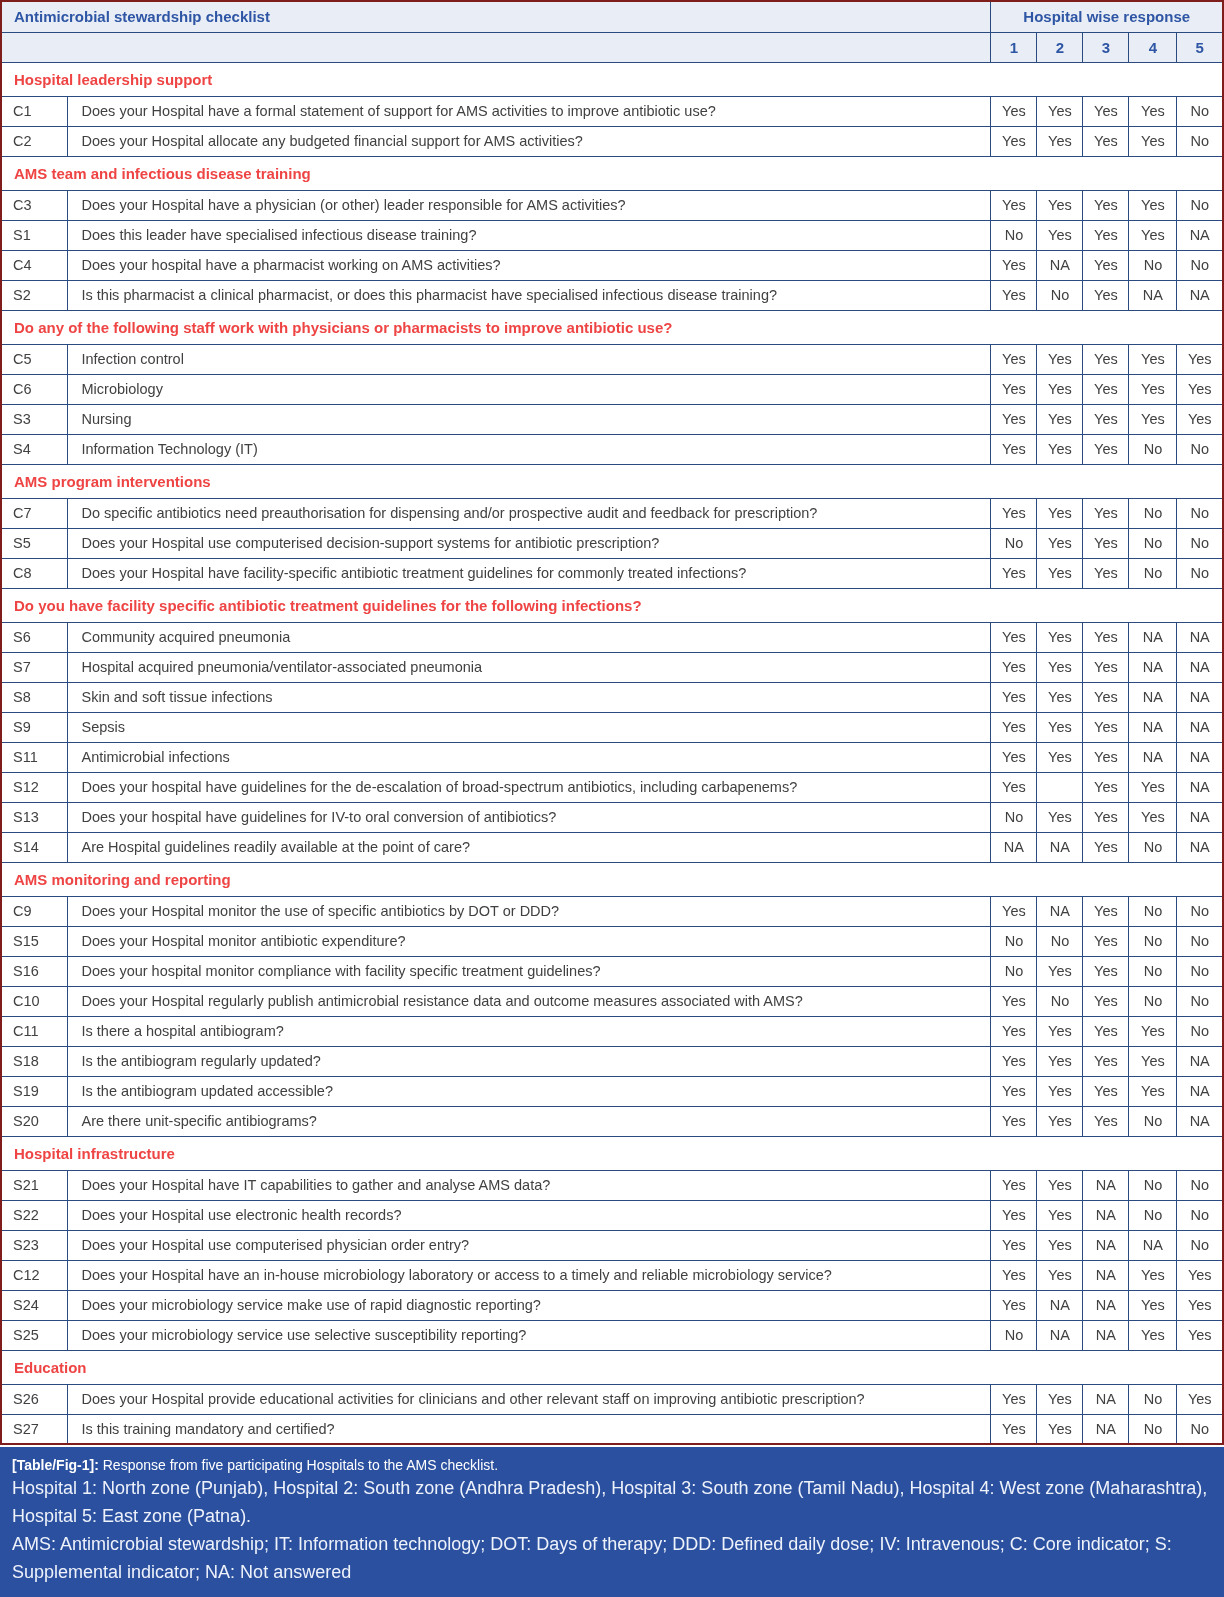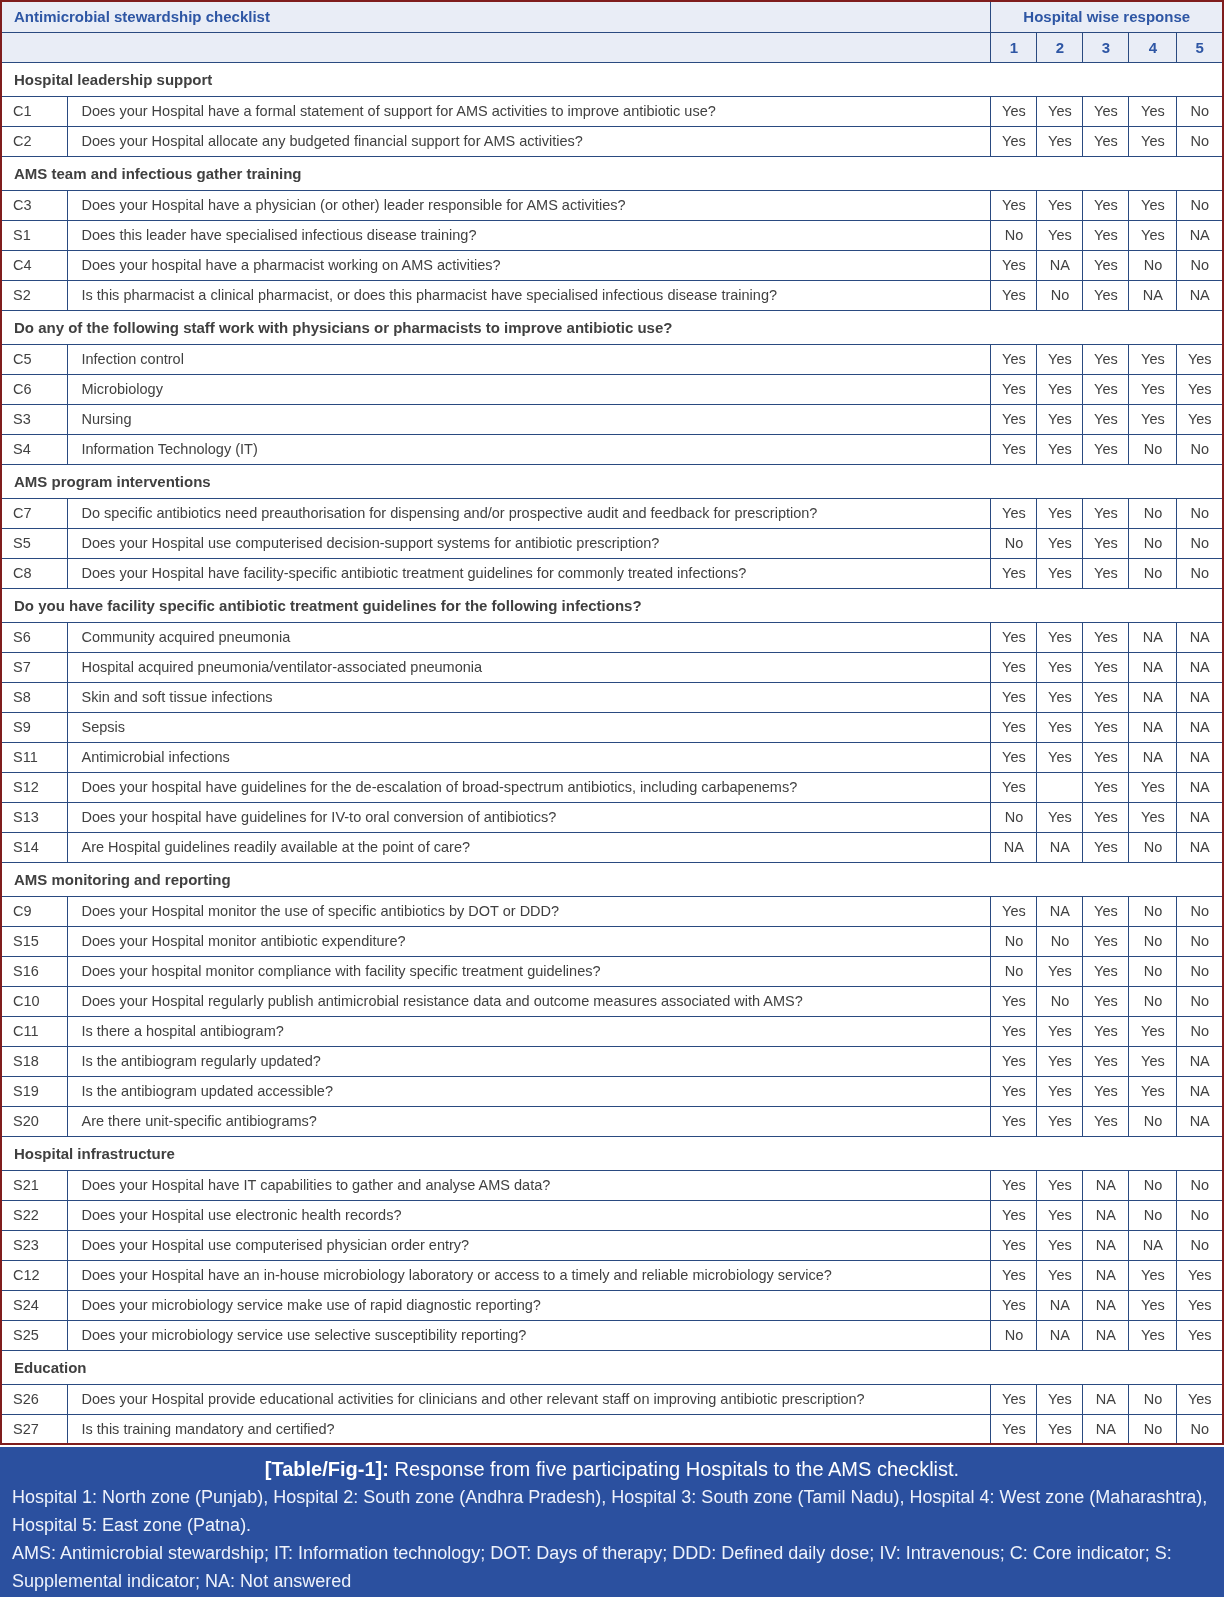--- a/index.html
+++ b/index.html
@@ -39,21 +39,21 @@
     font-weight: bold;
     height: 30px;
     text-align: center;
     padding: 2px;
   }
 
   
   tr.section-row td {
     font-size: 15px;
     font-weight: bold;
-    color: #404040;
+    color: #ef4444;
     height: 34px;
     padding: 6px 6px 6px 12px;
     background: #ffffff;
   }
 
   
   tr.data-row td {
     font-size: 14.5px;
     color: #414141;
     height: 30px;
@@ -63,21 +63,21 @@
   td.question { padding: 4px 8px 4px 14px; }
   td.resp { text-align: center; padding: 4px 2px; color: #4a4a4a; }
 
   
   .caption {
     background: #2b509f;
     color: #ffffff;
     padding: 8px 12px 11px 12px;
     margin-top: 2px;
   }
-  .cap-line1 { font-size: 20px; line-height: 1.45; text-align: center; }
+  .cap-line1 { font-size: 14px; line-height: 1.45; }
   .cap-label { font-weight: bold; }
   .cap-line2, .cap-line3 {
     font-size: 18px;
     line-height: 1.55;
     color: #eef2fb;
   }
 </style>
 </head>
 <body>
 
@@ -122,21 +122,21 @@
         <tr class="data-row">
           <td class="row-id">C2</td>
           <td class="question">Does your Hospital allocate any budgeted financial support for AMS activities?</td>
           <td class="resp">Yes</td>
           <td class="resp">Yes</td>
           <td class="resp">Yes</td>
           <td class="resp">Yes</td>
           <td class="resp">No</td>
         </tr>
         <tr class="section-row">
-          <td colspan="7">AMS team and infectious gather training</td>
+          <td colspan="7">AMS team and infectious disease training</td>
         </tr>
         <tr class="data-row">
           <td class="row-id">C3</td>
           <td class="question">Does your Hospital have a physician (or other) leader responsible for AMS activities?</td>
           <td class="resp">Yes</td>
           <td class="resp">Yes</td>
           <td class="resp">Yes</td>
           <td class="resp">Yes</td>
           <td class="resp">No</td>
         </tr>

